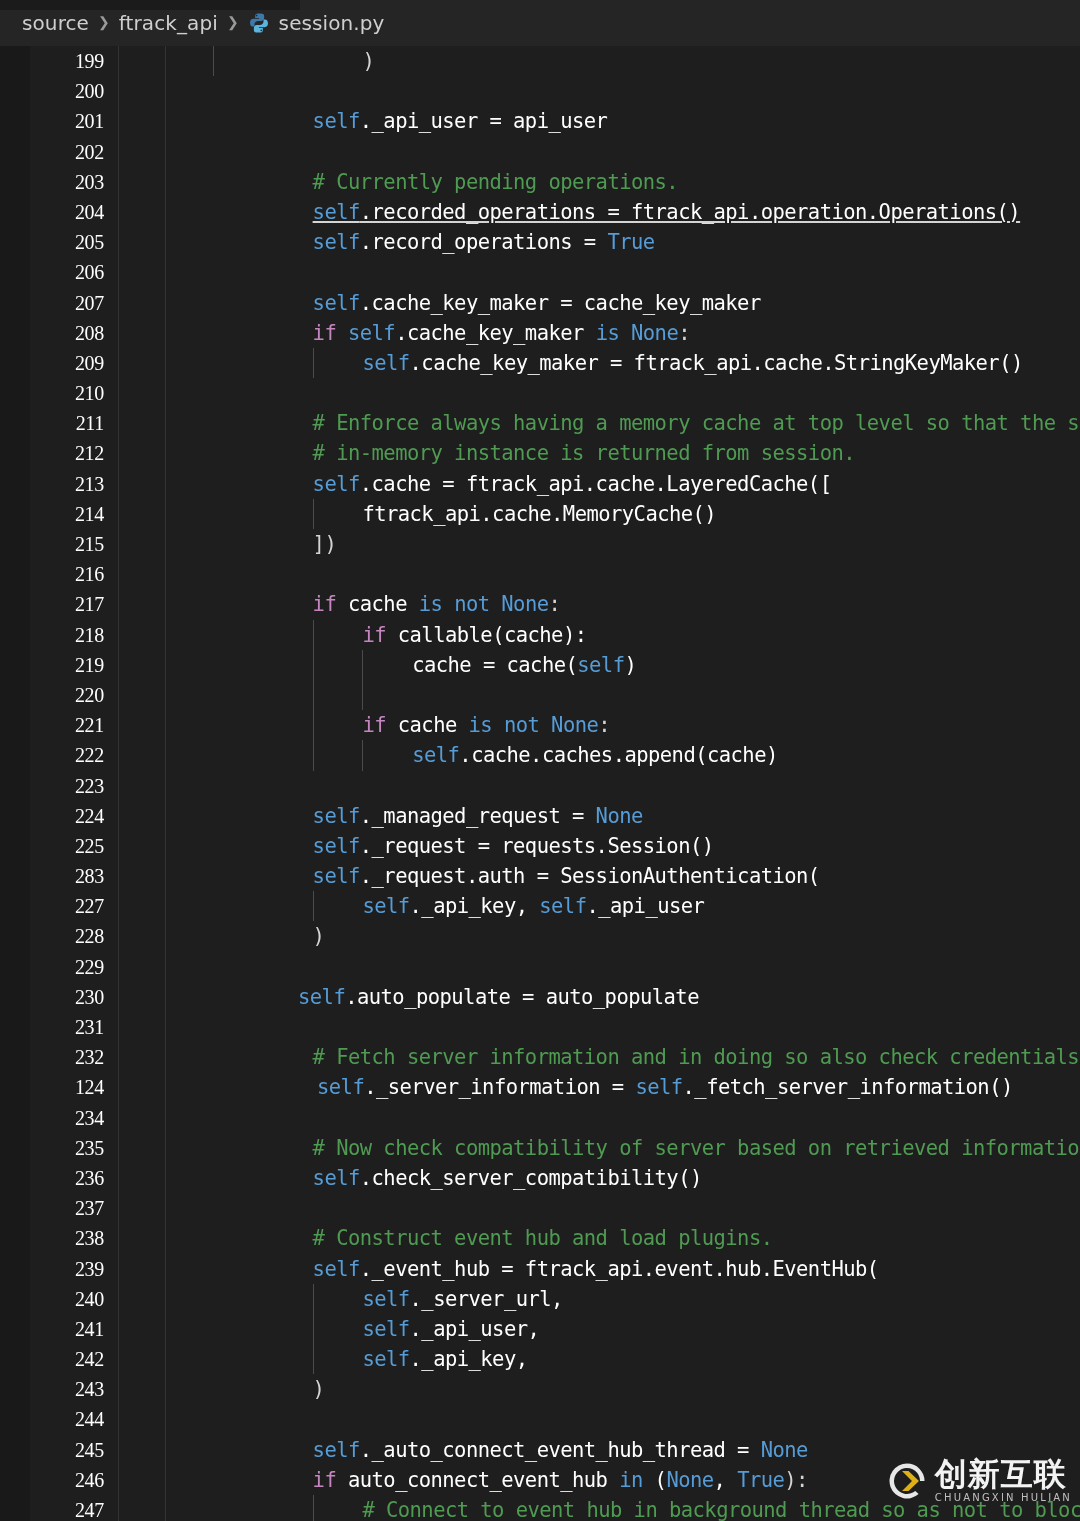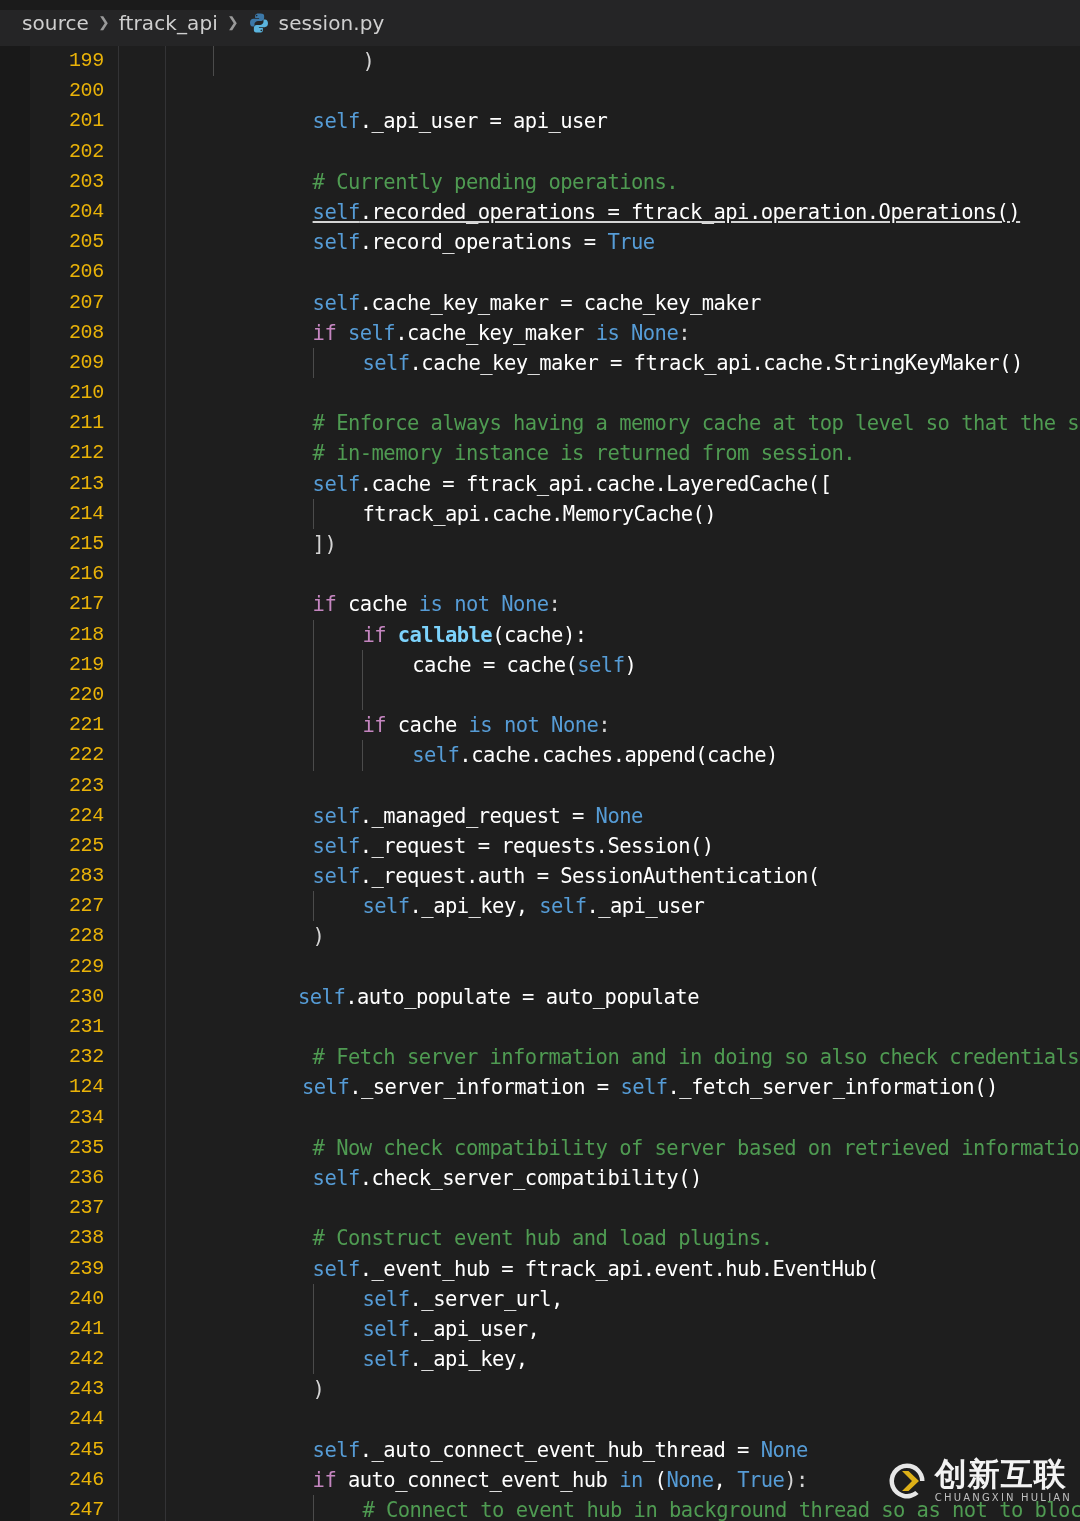--- a/index.html
+++ b/index.html
@@ -86,23 +86,23 @@
   .row {
     position: relative;
     height: 30.2px;
     line-height: 30.2px;
     white-space: pre;
   }
   .lnum {
     position: absolute;
     left: 0; width: 104px;
     text-align: right;
-    color: #eab308;
+    color: #ffffff;
     font-size: 20px;
-    font-family: Liberation Mono, monospace;
+    font-family: Liberation Serif, serif;
     letter-spacing: -0.3px;
   }
   .code {
     position: absolute;
     left: 213px;
     font-size: 20.5px;
     font-family: "DejaVu Sans Mono", monospace;
     letter-spacing: -0.55px;
     color: #d4d4d4;
   }
@@ -112,21 +112,21 @@
     top: 0; width: 1px; height: 30.2px;
     background: #4b4b4b;
   }
 
   
   .t-self  { color: #569cd6; }
   .t-kw    { color: #c586c0; }
   .t-op    { color: #569cd6; }
   .t-const { color: #569cd6; }
   .t-cmt   { color: #4f9b52; }
-  .t-fn    { color: #7dd3fc; font-weight: bold; }
+  .t-fn    { color: #ffffff; }
   .t-plain { color: #ffffff; }
   .t-punct { color: #d4d4d4; }
 
   
   #watermark {
     position: absolute;
     right: 8px; bottom: 18px;
     display: flex;
     align-items: center;
     gap: 7px;
@@ -202,21 +202,21 @@
       <div class="row"><span class="lnum">223</span></div>
       <div class="row"><span class="lnum">224</span><span class="code" style="left: 312.6px;"><span class="t-self">self</span><span class="t-plain">._managed_request = </span><span class="t-const">None</span></span></div>
       <div class="row"><span class="lnum">225</span><span class="code" style="left: 312.6px;"><span class="t-self">self</span><span class="t-plain">._request = requests.Session()</span></span></div>
       <div class="row"><span class="lnum">283</span><span class="code" style="left: 312.6px;"><span class="t-self">self</span><span class="t-plain">._request.auth = SessionAuthentication(</span></span></div>
       <div class="row"><span class="lnum">227</span><span class="guide" style="left: 312.6px;"></span><span class="code" style="left: 362.4px;"><span class="t-self">self</span><span class="t-plain">._api_key, </span><span class="t-self">self</span><span class="t-plain">._api_user</span></span></div>
       <div class="row"><span class="lnum">228</span><span class="code" style="left: 312.6px;"><span class="t-punct">)</span></span></div>
       <div class="row"><span class="lnum">229</span></div>
       <div class="row"><span class="lnum">230</span><span class="code" style="left: 298px;"><span class="t-self">self</span><span class="t-plain">.auto_populate = auto_populate</span></span></div>
       <div class="row"><span class="lnum">231</span></div>
       <div class="row"><span class="lnum">232</span><span class="code" style="left: 312.6px;"><span class="t-cmt"># Fetch server information and in doing so also check credentials.</span></span></div>
-      <div class="row"><span class="lnum">124</span><span class="code" style="left: 302px;"><span class="t-self">self</span><span class="t-plain">._server_information = </span><span class="t-self">self</span><span class="t-plain">._fetch_server_information()</span></span></div>
+      <div class="row"><span class="lnum">124</span><span class="code" style="left: 317px;"><span class="t-self">self</span><span class="t-plain">._server_information = </span><span class="t-self">self</span><span class="t-plain">._fetch_server_information()</span></span></div>
       <div class="row"><span class="lnum">234</span></div>
       <div class="row"><span class="lnum">235</span><span class="code" style="left: 312.6px;"><span class="t-cmt"># Now check compatibility of server based on retrieved information.</span></span></div>
       <div class="row"><span class="lnum">236</span><span class="code" style="left: 312.6px;"><span class="t-self">self</span><span class="t-plain">.check_server_compatibility()</span></span></div>
       <div class="row"><span class="lnum">237</span></div>
       <div class="row"><span class="lnum">238</span><span class="code" style="left: 312.6px;"><span class="t-cmt"># Construct event hub and load plugins.</span></span></div>
       <div class="row"><span class="lnum">239</span><span class="code" style="left: 312.6px;"><span class="t-self">self</span><span class="t-plain">._event_hub = ftrack_api.event.hub.EventHub(</span></span></div>
       <div class="row"><span class="lnum">240</span><span class="guide" style="left: 312.6px;"></span><span class="code" style="left: 362.4px;"><span class="t-self">self</span><span class="t-plain">._server_url,</span></span></div>
       <div class="row"><span class="lnum">241</span><span class="guide" style="left: 312.6px;"></span><span class="code" style="left: 362.4px;"><span class="t-self">self</span><span class="t-plain">._api_user,</span></span></div>
       <div class="row"><span class="lnum">242</span><span class="guide" style="left: 312.6px;"></span><span class="code" style="left: 362.4px;"><span class="t-self">self</span><span class="t-plain">._api_key,</span></span></div>
       <div class="row"><span class="lnum">243</span><span class="code" style="left: 312.6px;"><span class="t-punct">)</span></span></div>

